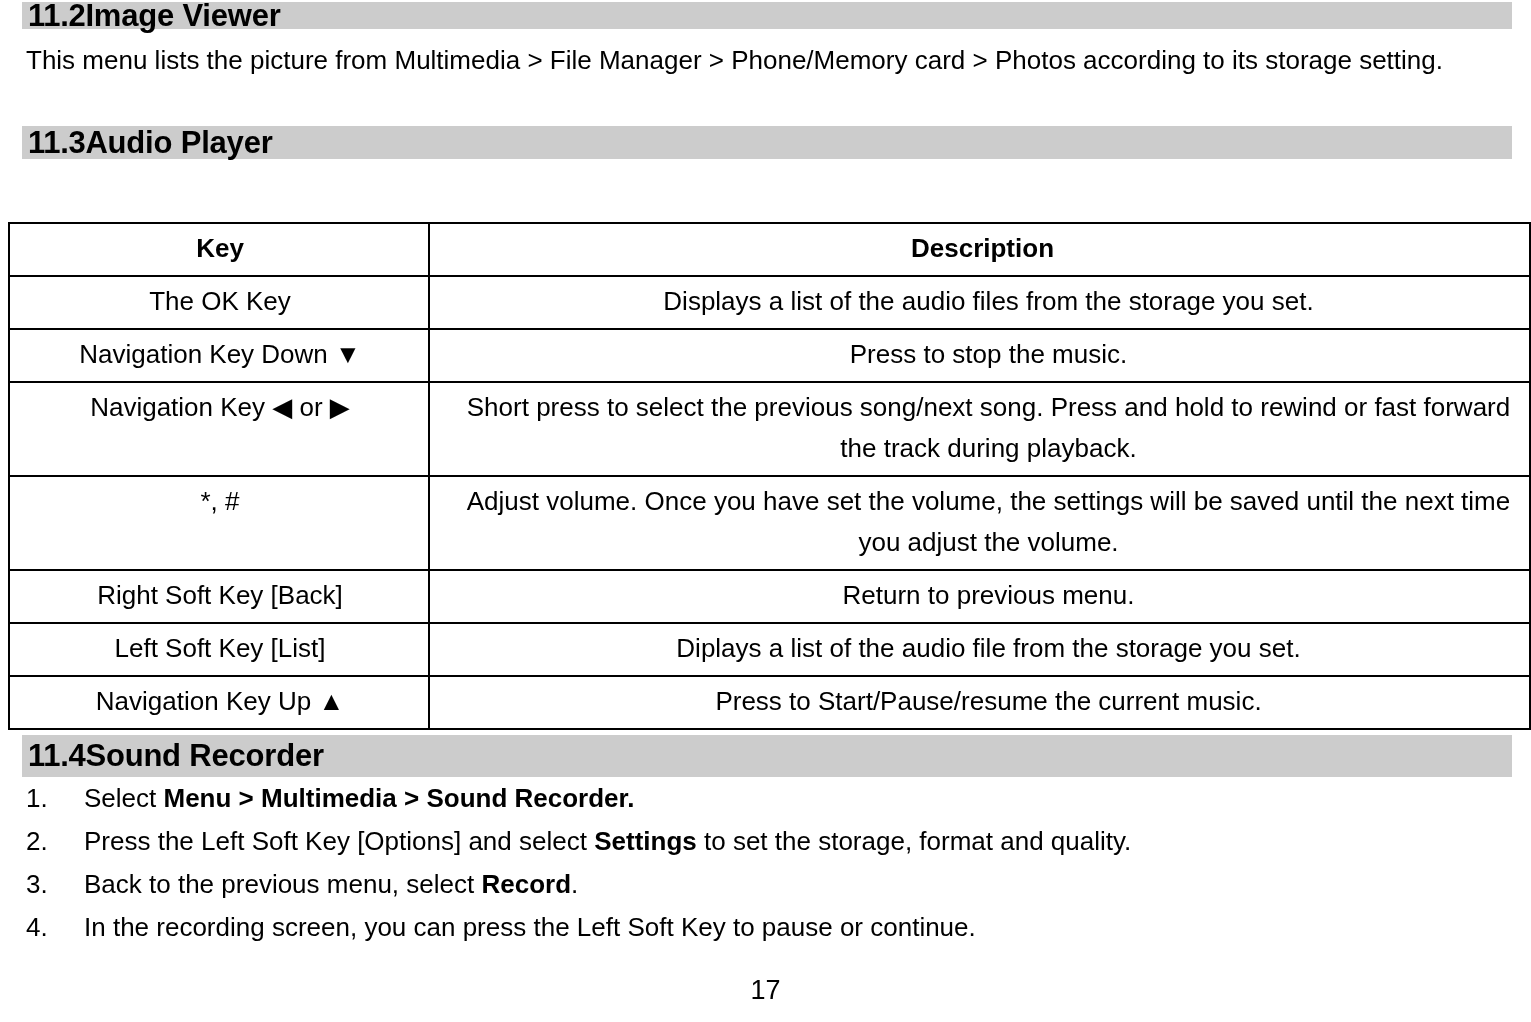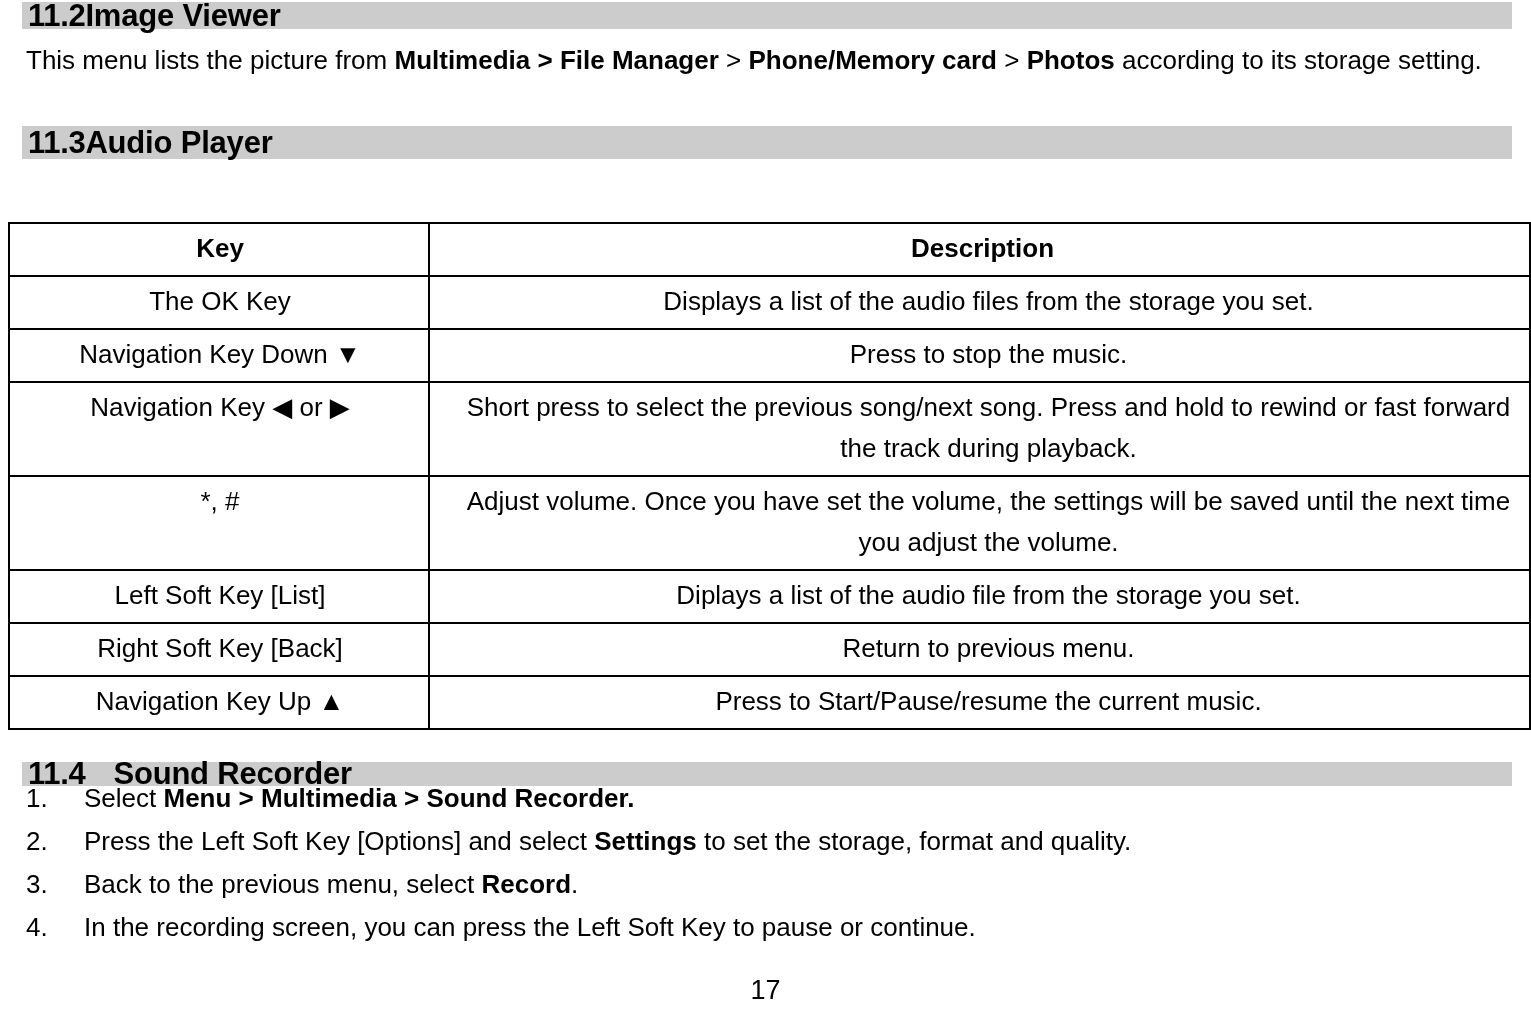--- a/index.html
+++ b/index.html
@@ -41,34 +41,34 @@
   }
   .section-band .ttl {
     font-size: 31px;
     font-weight: bold;
     letter-spacing: -0.2px;
     white-space: pre;
   }
 
   #band-112 { top: 2px;   height: 27px; padding-left: 6px; }
   #band-113 { top: 126px; height: 33px; padding-left: 6px; }
-  #band-114 { top: 762px; height: 24px; padding-left: 6px; gap: 28px; }
+  #band-114 { top: 735px; height: 42px; padding-left: 6px; }
 
   
   .para {
     position: absolute;
     left: 26px;
     width: 1494px;
     font-size: 26px;
     line-height: 41px;
     text-align: left;
     white-space: normal;
   }
   #para-112 { top: 40px; }
-  .para b { font-weight: bold; }
+  .para b { font-weight: normal; }
 
   
   .key-table {
     position: absolute;
     left: 8px;
     top: 222px;
     width: 1521px;
     border-collapse: collapse;
     table-layout: fixed;
   }
@@ -164,26 +164,26 @@
       </tr>
       <tr>
         <td class="cell-key">Navigation Key  ◀  or  ▶</td>
         <td class="cell-desc">Short press to select the previous song/next song. Press and hold to rewind or fast forward the track during playback.</td>
       </tr>
       <tr>
         <td class="cell-key">*, #</td>
         <td class="cell-desc">Adjust volume. Once you have set the volume, the settings will be saved until the next time you adjust the volume.</td>
       </tr>
       <tr>
+        <td class="cell-key">Right Soft Key [Back]</td>
+        <td class="cell-desc">Return to previous menu.</td>
+      </tr>
+      <tr>
         <td class="cell-key">Left Soft Key [List]</td>
         <td class="cell-desc">Diplays a list of the audio file from the storage you set.</td>
-      </tr>
-      <tr>
-        <td class="cell-key">Right Soft Key [Back]</td>
-        <td class="cell-desc">Return to previous menu.</td>
       </tr>
       <tr>
         <td class="cell-key">Navigation Key Up ▲</td>
         <td class="cell-desc">Press to Start/Pause/resume the current music.</td>
       </tr>
     </tbody>
   </table>
 
   <div class="section-band" id="band-114">
     <span class="num">11.4</span>

